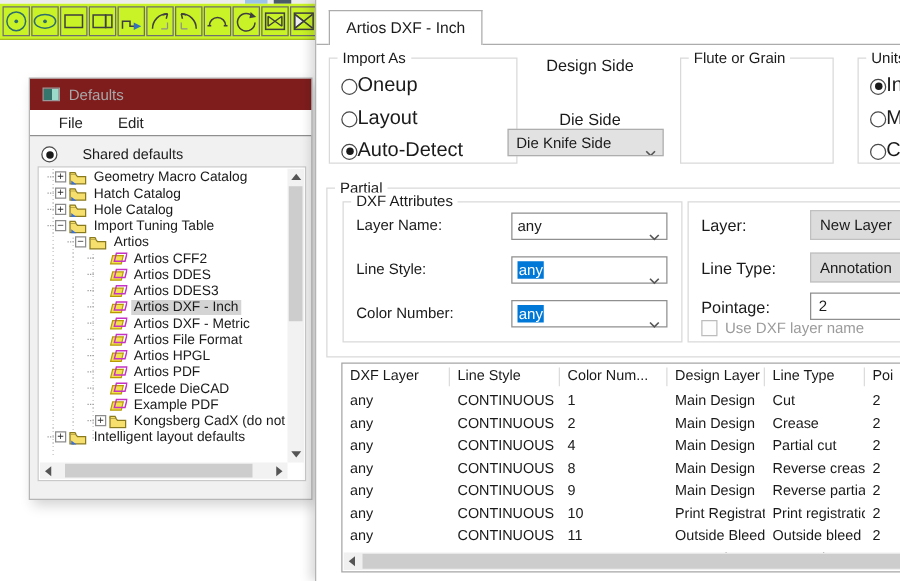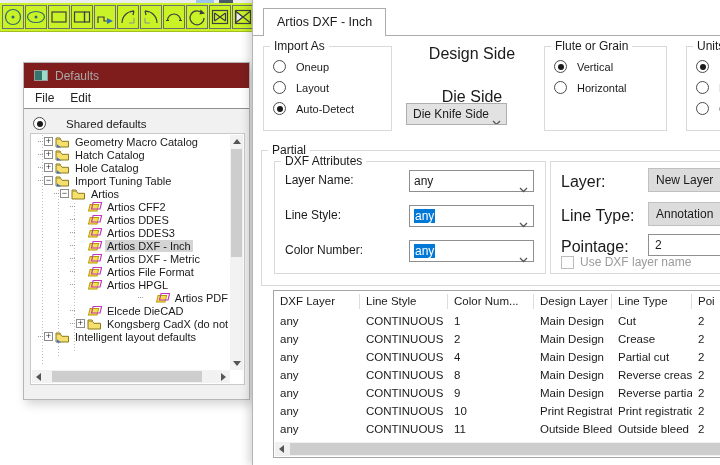--- a/index.html
+++ b/index.html
@@ -20,21 +20,21 @@
   .tbtn svg { display:block; }
 
   
   .dwin { position:absolute; left:23px; top:62px; width:227px; height:338px; background:#f1f1f1;
           border:1px solid #b6b6b6; box-shadow:3px 4px 10px rgba(0,0,0,.18); z-index:2; }
   .dtitle { height:25px; background:#7f1d1d; display:flex; align-items:center; padding-left:10px; }
   .dtitle-icon { width:14px; height:11px; border:1px solid #9a9a9a;
                  background:linear-gradient(90deg,#35756b 0 55%,#9adbc9 55% 100%); margin-right:7px; }
   .dtitle-text { color:#a8a8a8; font-size:12px; }
   .dmenu { height:21px; background:#fff; border-bottom:1px solid #8f8f8f; display:flex; align-items:center; padding-left:3px; }
-  .dmenu span { font-size:12px; padding:0 8px; color:#222; }
+  .dmenu span { font-size:12px; padding:0 8px; color:#222;margin-left:12px; }
   .scope { display:flex; align-items:center; gap:20px; padding:8px 0 0 9px; font-size:11.5px; }
   .rb { width:13px; height:13px; border:1px solid #4a4a4a; border-radius:50%; background:#fff;
         display:inline-block; position:relative; flex:0 0 auto; }
   .rb.on::after { content:""; position:absolute; inset:2.5px; background:#1a1a1a; border-radius:50%; }
 
   .tree { position:absolute; left:6px; top:70px; width:215px; height:252px; background:#fff; border:1px solid #c9c9c9; }
   .tcontent { position:absolute; left:1px; top:1px; right:14px; bottom:14px; overflow:hidden; font-size:11px; }
   .guide { position:absolute; width:1px; background-image:repeating-linear-gradient(to bottom,#a8a8a8 0 1px,transparent 1px 3px); opacity:.7; }
   .trow { height:13px; display:flex; align-items:center; white-space:nowrap; position:relative; }
   .stub { width:5px; border-top:1px dotted #9a9a9a; margin-right:1px; flex:0 0 auto; }
@@ -52,30 +52,30 @@
   
   .dialog { position:absolute; left:252px; top:0; width:468px; height:465px; background:#fff;
             border-left:1px solid #b4b4b4; box-shadow:-4px 0 8px rgba(0,0,0,.15); overflow:hidden; z-index:5; }
   .tab { position:absolute; left:10px; top:8px; height:28px; line-height:27px; padding:0 13px;
          background:#fff; border:1px solid #acacac; border-bottom:none; font-size:12.5px; z-index:2; }
   .tabline { position:absolute; left:0; top:35px; width:468px; border-top:1px solid #acacac; z-index:1; }
 
   .fs { position:absolute; border:1px solid #d9d9d9; }
   .fs .lg { position:absolute; top:-8px; left:6px; background:#fff; padding:0 4px; font-size:12px; white-space:nowrap; }
   .rgroup { padding:13px 0 0 9px; }
-  .radio-row { display:flex; align-items:center; gap:10px; font-size:11px; margin-bottom:8px; white-space:nowrap; }
-
-  #fs-import  { left:10px;  top:46px; width:129px; height:85px; }
+  .radio-row { display:flex; align-items:center; gap:0; font-size:16px; margin-bottom:8px; white-space:nowrap; }
+
+  #fs-import  { left:10px;  top:46px; width:151px; height:85px; }
   #fs-flute   { left:291px; top:46px; width:123px; height:85px; }
   #fs-units   { left:433px; top:46px; width:120px; height:85px; }
   #fs-mapping { left:8px;   top:150px; width:472px; height:136px; }
   #fs-dxf     { left:12px;  top:10px; width:272px; height:113px; }
   #fs-design  { left:288px; top:10px; width:190px; height:113px; }
 
-  .plain-label { position:absolute; font-size:16px; white-space:nowrap; }
+  .plain-label { position:absolute; font-size:13px; white-space:nowrap; }
   .gcombo { position:absolute; height:22px; background:#e2e2e2; border:1px solid #aeaeae;
             font-size:12px; line-height:20px; padding-left:6px; white-space:nowrap; overflow:hidden; }
   .gcombo .chv, .combo .chv { position:absolute; right:5px; top:8px; }
   .combo { position:absolute; width:125px; height:22px; background:#fff; border:1px solid #8f8f8f;
            font-size:12px; line-height:20px; padding-left:4px; white-space:nowrap; }
   .combo .cval.hl { background:#0078d7; color:#fff; padding:0 1px; }
   .frow { position:absolute; left:0; height:22px; width:100%; }
   .frow .flabel { position:absolute; left:10px; top:3px; font-size:12px; white-space:nowrap; }
   .gbtn { position:absolute; height:24px; background:#dcdcdc; border:1px solid #c0c0c0;
           font-size:12px; line-height:22px; padding-left:7px; white-space:nowrap; }
@@ -318,41 +318,52 @@
             <div class="stub"></div>
             <div class="tspacer"></div>
             <span class="ticon"><svg width="15" height="12">
                 <g transform="skewX(-14)">
                   <rect x="4" y="3.5" width="8.5" height="6.5" fill="#f3e04e" stroke="#b89b00"></rect>
                   <rect x="6.5" y="1.5" width="8.5" height="6.5" fill="none" stroke="#c433c4" stroke-width="1.2"></rect>
                 </g>
               </svg></span>
             <span class="tlabel">Artios HPGL</span>
           </div>
-          <div class="trow" style="padding-left: 38px; justify-content: flex-end;">
+          <div class="trow" style="padding-left: 38px;">
             <div class="stub"></div>
             <div class="tspacer"></div>
             <span class="ticon"><svg width="15" height="12">
                 <g transform="skewX(-14)">
                   <rect x="4" y="3.5" width="8.5" height="6.5" fill="#f3e04e" stroke="#b89b00"></rect>
                   <rect x="6.5" y="1.5" width="8.5" height="6.5" fill="none" stroke="#c433c4" stroke-width="1.2"></rect>
                 </g>
               </svg></span>
             <span class="tlabel">Artios PDF</span>
           </div>
           <div class="trow" style="padding-left: 38px;">
             <div class="stub"></div>
             <div class="tspacer"></div>
             <span class="ticon"><svg width="15" height="12">
                 <g transform="skewX(-14)">
                   <rect x="4" y="3.5" width="8.5" height="6.5" fill="#f3e04e" stroke="#b89b00"></rect>
                   <rect x="6.5" y="1.5" width="8.5" height="6.5" fill="none" stroke="#c433c4" stroke-width="1.2"></rect>
                 </g>
               </svg></span>
             <span class="tlabel">Elcede DieCAD</span>
+          </div>
+          <div class="trow" style="padding-left: 38px;">
+            <div class="stub"></div>
+            <div class="tspacer"></div>
+            <span class="ticon"><svg width="15" height="12">
+                <g transform="skewX(-14)">
+                  <rect x="4" y="3.5" width="8.5" height="6.5" fill="#f3e04e" stroke="#b89b00"></rect>
+                  <rect x="6.5" y="1.5" width="8.5" height="6.5" fill="none" stroke="#c433c4" stroke-width="1.2"></rect>
+                </g>
+              </svg></span>
+            <span class="tlabel">Example PDF</span>
           </div>
           <div class="trow" style="padding-left: 38px;">
             <div class="stub"></div>
             <div class="tog">+</div>
             <span class="ticon"><svg width="15" height="12">
                 <path d="M1 3.5 h4.5 l1.5 1.8 H13.5 V11 H1 Z" fill="#f7df6e" stroke="#8a7a1e"></path>
                 <path d="M1 3.5 V2 h4 l0.8 1.5" fill="#f7df6e" stroke="#8a7a1e"></path>
               </svg></span>
             <span class="tlabel">Kongsberg CadX (do not rename</span>
           </div>
@@ -405,39 +416,29 @@
           </label>
           <label class="radio-row">
             <span class="rb on"></span>
             <span>Auto-Detect</span>
           </label>
         </div>
     </div>
 
     <div class="plain-label" style="left:160px;top:45px;width:118px;text-align:center;">Design Side</div>
     <div class="plain-label" style="left:160px;top:88px;width:118px;text-align:center;">Die Side</div>
-    <div class="gcombo" style="left:153px;top:103px;width:101px;">
+    <div class="gcombo" style="left:153px;top:103px;width:125px;">
       <span>Die Knife Side</span>
       <span class="chv"><svg width="9" height="6" viewBox="0 0 9 6">
             <path d="M1 1 L4.5 4.5 L8 1" stroke="#555" fill="none" stroke-width="1.3"></path>
           </svg></span>
     </div>
 
     <div class="fs" id="fs-flute">
       <span class="lg">Flute or Grain</span>
-      <div class="rgroup">
-          <label class="radio-row">
-            <span class="rb on"></span>
-            <span>Vertical</span>
-          </label>
-          <label class="radio-row">
-            <span class="rb"></span>
-            <span>Horizontal</span>
-          </label>
-        </div>
     </div>
 
     <div class="fs" id="fs-units">
       <span class="lg">Units</span>
       <div class="rgroup">
           <label class="radio-row">
             <span class="rb on"></span>
             <span>Inc</span>
           </label>
           <label class="radio-row">

